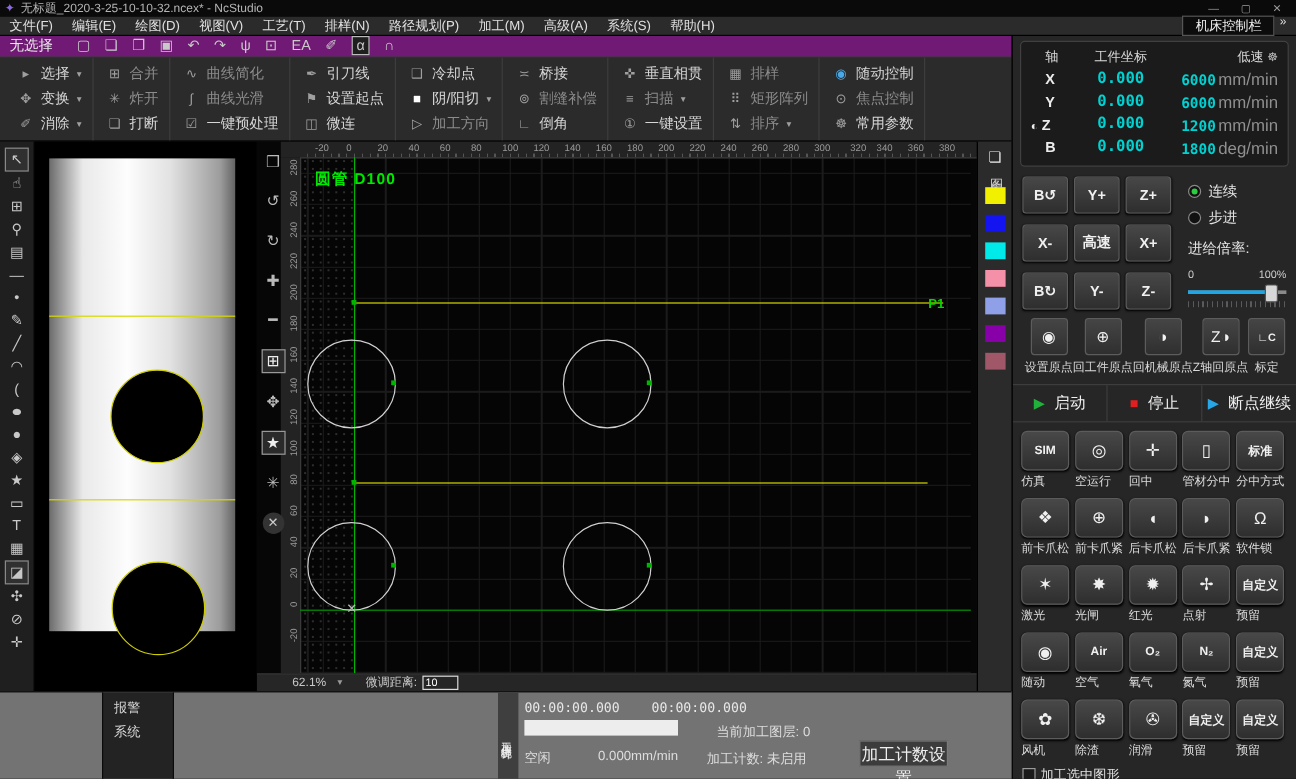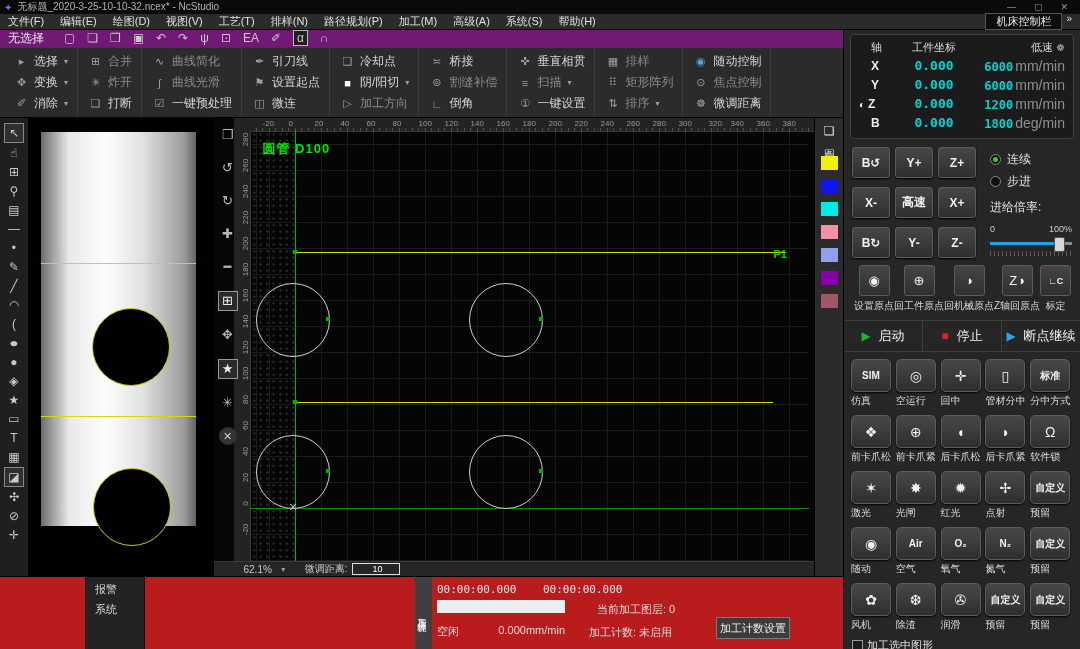--- a/index.html
+++ b/index.html
@@ -67,40 +67,40 @@
   #xmark{position:absolute;color:#b8b8b8;font-size:11px;font-weight:bold;}
   #tubelabel{position:absolute;color:#00e800;font-size:13px;font-weight:bold;letter-spacing:1px;}
   #p1label{position:absolute;color:#00d800;font-size:11px;font-weight:bold;}
   #floattools{position:absolute;left:1px;top:8px;width:26px;display:flex;flex-direction:column;align-items:center;z-index:5;}
   .ftool{width:18px;height:18px;line-height:18px;text-align:center;color:#b9b9b9;font-size:13px;margin-bottom:15px;}
   .ftool.boxed{border:1px solid #999;background:#2a2a2a;color:#eee;}
   .ftool.circled{background:#333;border-radius:50%;color:#ccc;font-size:11px;}
   #zoombar{height:14px;background:#262626;border-top:1px solid #3a3a3a;display:flex;align-items:center;font-size:10px;color:#c9c9c9;}
   #zoompct{margin-left:30px;}
   #zoomarr{font-size:7px;margin:0 18px 0 8px;color:#999;}
-  #nudgebox{width:26px;height:10px;border:1px solid #ddd;margin-left:4px;font-size:9px;line-height:10px;text-align:left;padding-left:20px;color:#fff;}
+  #nudgebox{width:26px;height:10px;border:1px solid #ddd;margin-left:4px;font-size:9px;line-height:10px;text-align:left;padding-left:2px;color:#fff;}
   
   #layers{width:28px;background:#2b2b2b;border-left:1px solid #000;display:flex;flex-direction:column;align-items:center;padding-top:6px;}
   #layericon{color:#e8e8e8;font-size:12px;margin-bottom:2px;}
   #layertitle{writing-mode:vertical-lr;font-size:11px;color:#ccc;letter-spacing:4px;margin-bottom:8px;}
   .swatch{width:17px;height:14px;margin-bottom:9px;}
   
-  #bottompanel{height:80px;background:#b91c1c;position:relative;border-top:1px solid #000;font-size:11px;}
+  #bottompanel{height:80px;background:#737373;position:relative;border-top:1px solid #000;font-size:11px;}
   #btabs{position:absolute;left:85px;top:0;width:58px;height:100%;background:#232323;border-right:1px solid #0a0a0a;border-left:1px solid #0a0a0a;}
   .btab{margin:5px 0 0 9px;color:#d8d8d8;}
   #statstab{position:absolute;left:415px;top:0;width:17px;height:100%;background:#3f3f3f;color:#eee;
             writing-mode:vertical-lr;font-size:9px;letter-spacing:1px;text-align:center;}
   #times{position:absolute;left:437px;top:6px;font-family:"DejaVu Sans Mono",monospace;font-size:11px;color:#e8e8e8;}
   #progress{position:absolute;left:437px;top:23px;width:128px;height:13px;background:#ededed;}
   #curlayer{position:absolute;left:597px;top:25px;color:#ddd;}
   #statusidle{position:absolute;left:437px;top:47px;color:#ddd;}
   #speedval{position:absolute;left:492px;top:47px;width:73px;text-align:right;color:#ddd;}
   #countlabel{position:absolute;left:589px;top:48px;color:#ddd;}
   #countbtn{position:absolute;left:716px;top:40px;width:72px;height:20px;background:#3c3c3c;border:1px solid #7a7a7a;
-            color:#eee;text-align:center;line-height:20px;font-size:11px;}
+            color:#eee;text-align:center;line-height:20px;font-size:14px;}
   
   #rightpanel{width:237px;background:#262626;border-left:1px solid #000;overflow:hidden;}
   #axisbox{margin:4px 6px 0;height:100px;background:#1b1b1b;border:1px solid #404040;border-radius:4px;padding:3px 8px 0;}
   .axrow{display:grid;grid-template-columns:30px 1fr 86px;align-items:center;height:19px;}
   .axhdr{font-size:11px;color:#d8d8d8;height:18px;}
   .axl{color:#ececec;font-size:12px;font-weight:bold;padding-left:12px;}
   .axl .zicon{color:#eee;font-size:10px;margin-left:-12px;margin-right:3px;}
   .axv{text-align:center;color:#00d2d2;font-family:"DejaVu Sans Mono",monospace;font-size:13px;font-weight:bold;}
   .axs{text-align:right;color:#00d2d2;font-family:"DejaVu Sans Mono",monospace;font-size:12px;font-weight:bold;}
   .axu{color:#909090;font-size:14px;font-family:"Liberation Sans",sans-serif;font-weight:normal;margin-left:2px;}
@@ -302,21 +302,21 @@
           <div class="ritem">
             <span class="ricon blue">◉</span>
             <span>随动控制</span>
           </div>
           <div class="ritem dim">
             <span class="ricon">⊙</span>
             <span>焦点控制</span>
           </div>
           <div class="ritem">
             <span class="ricon">☸</span>
-            <span>微调距离</span>
+            <span>常用参数</span>
           </div>
         </div>
       </div>
 
     <div id="mainrow">
       <div id="leftstrip">
           <div class="ltool boxed">↖</div>
           <div class="ltool">☝</div>
           <div class="ltool">⊞</div>
           <div class="ltool">⚲</div>

